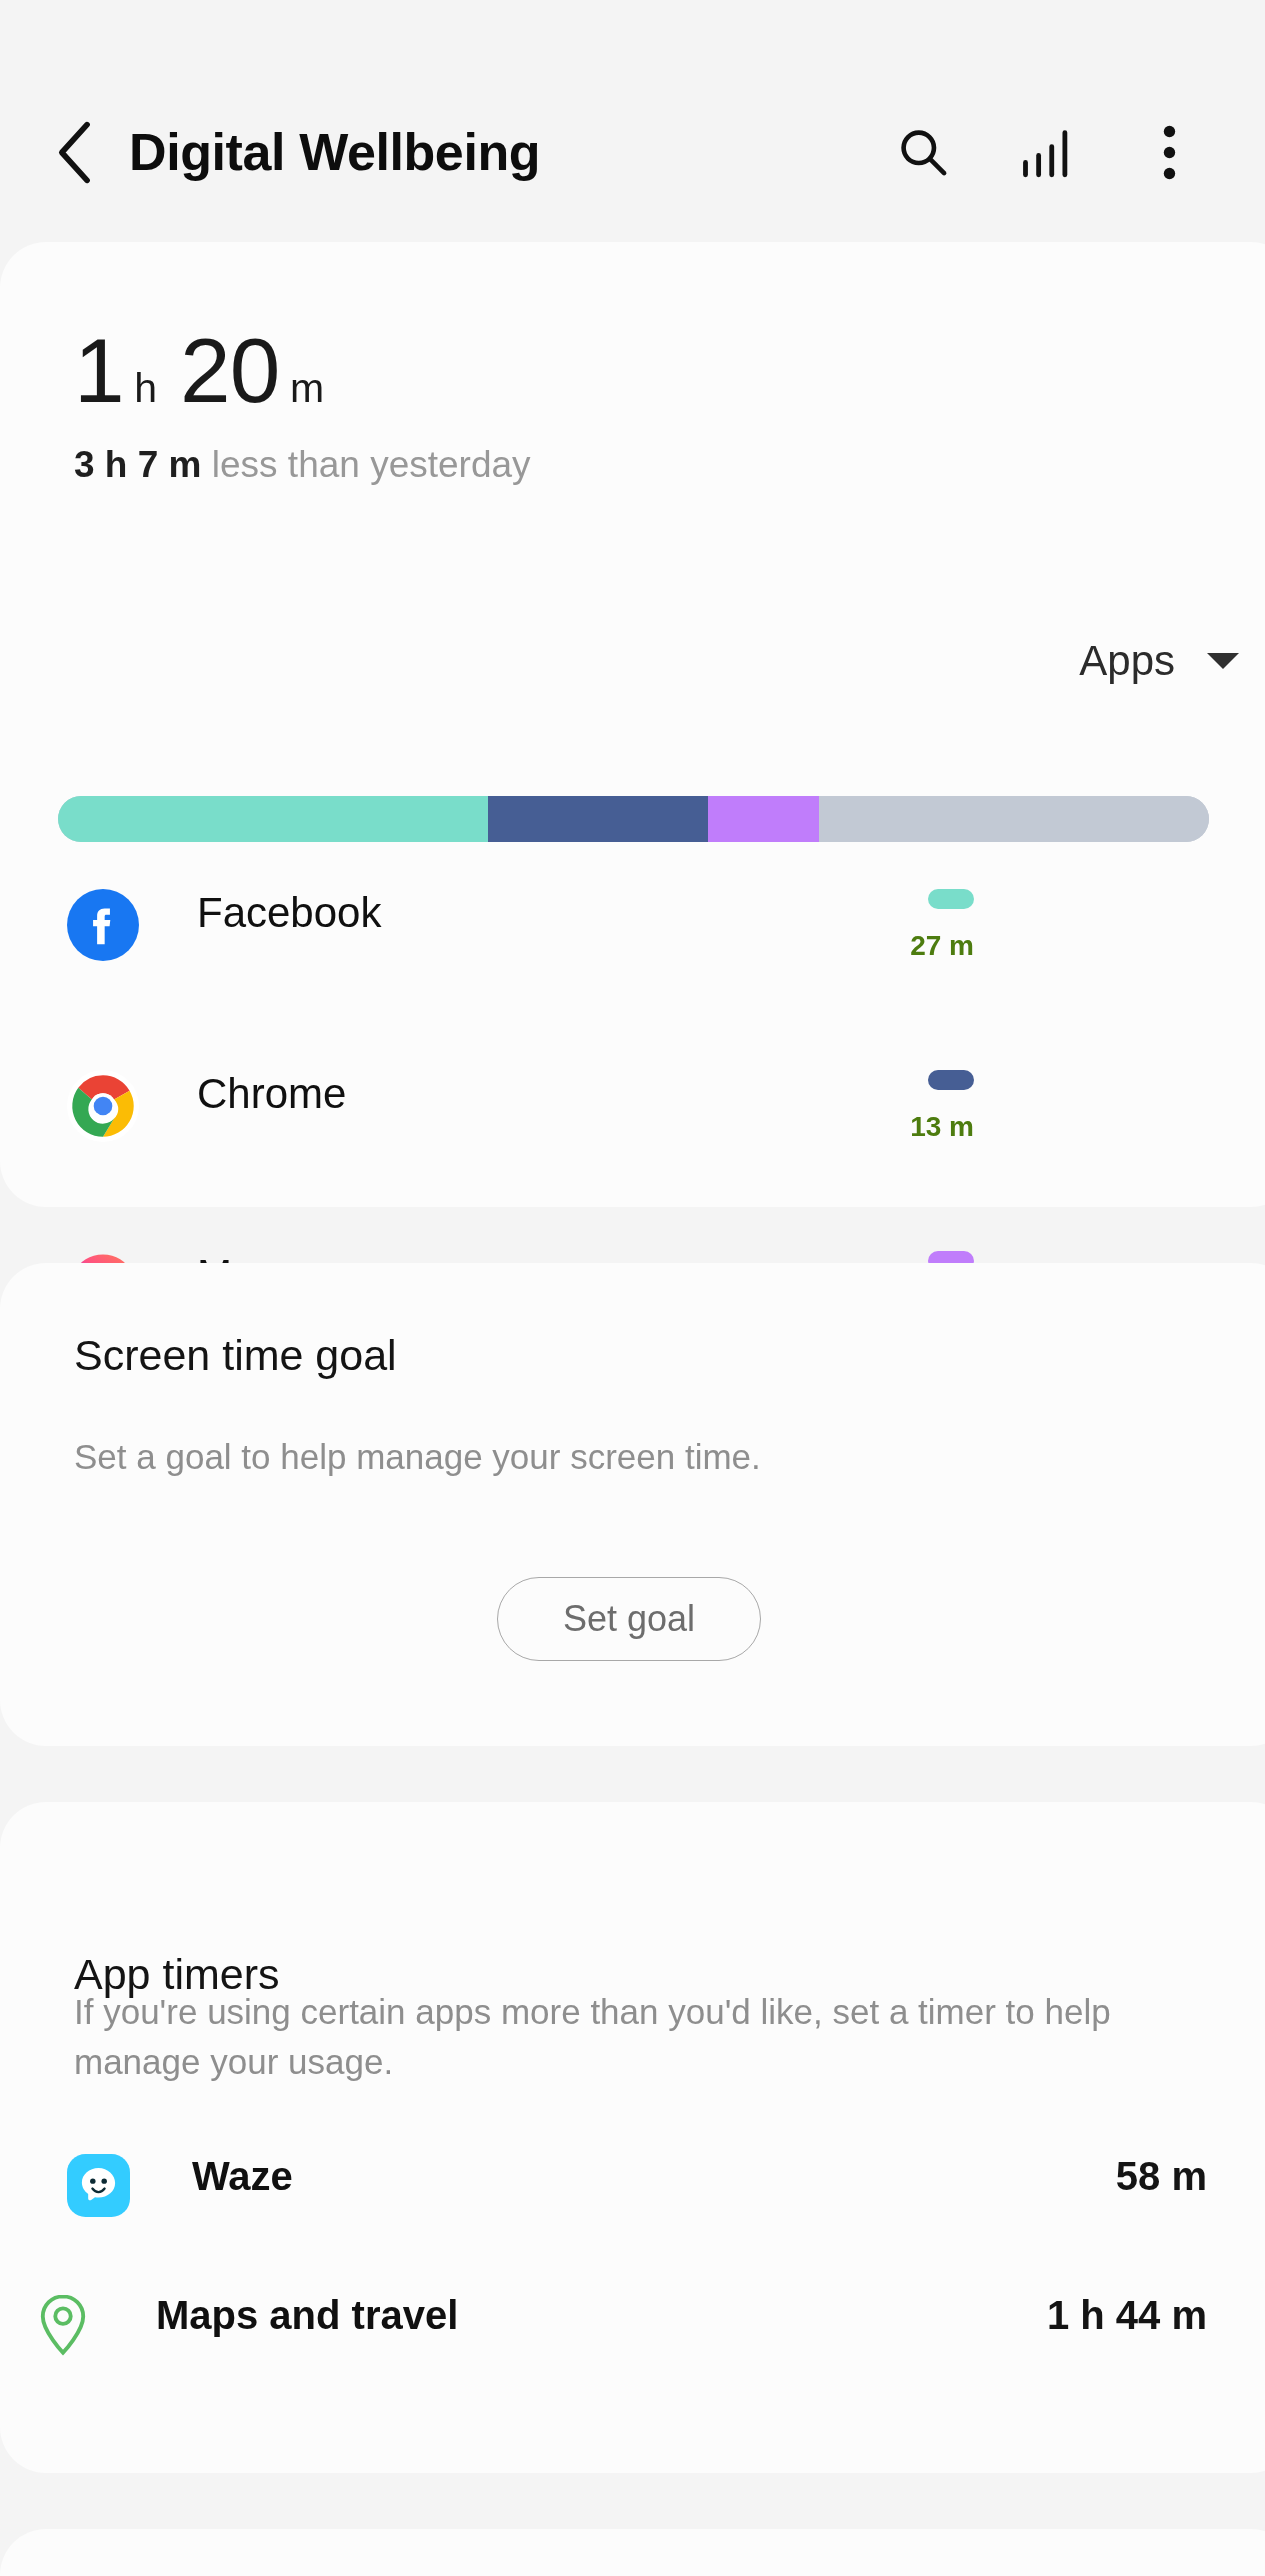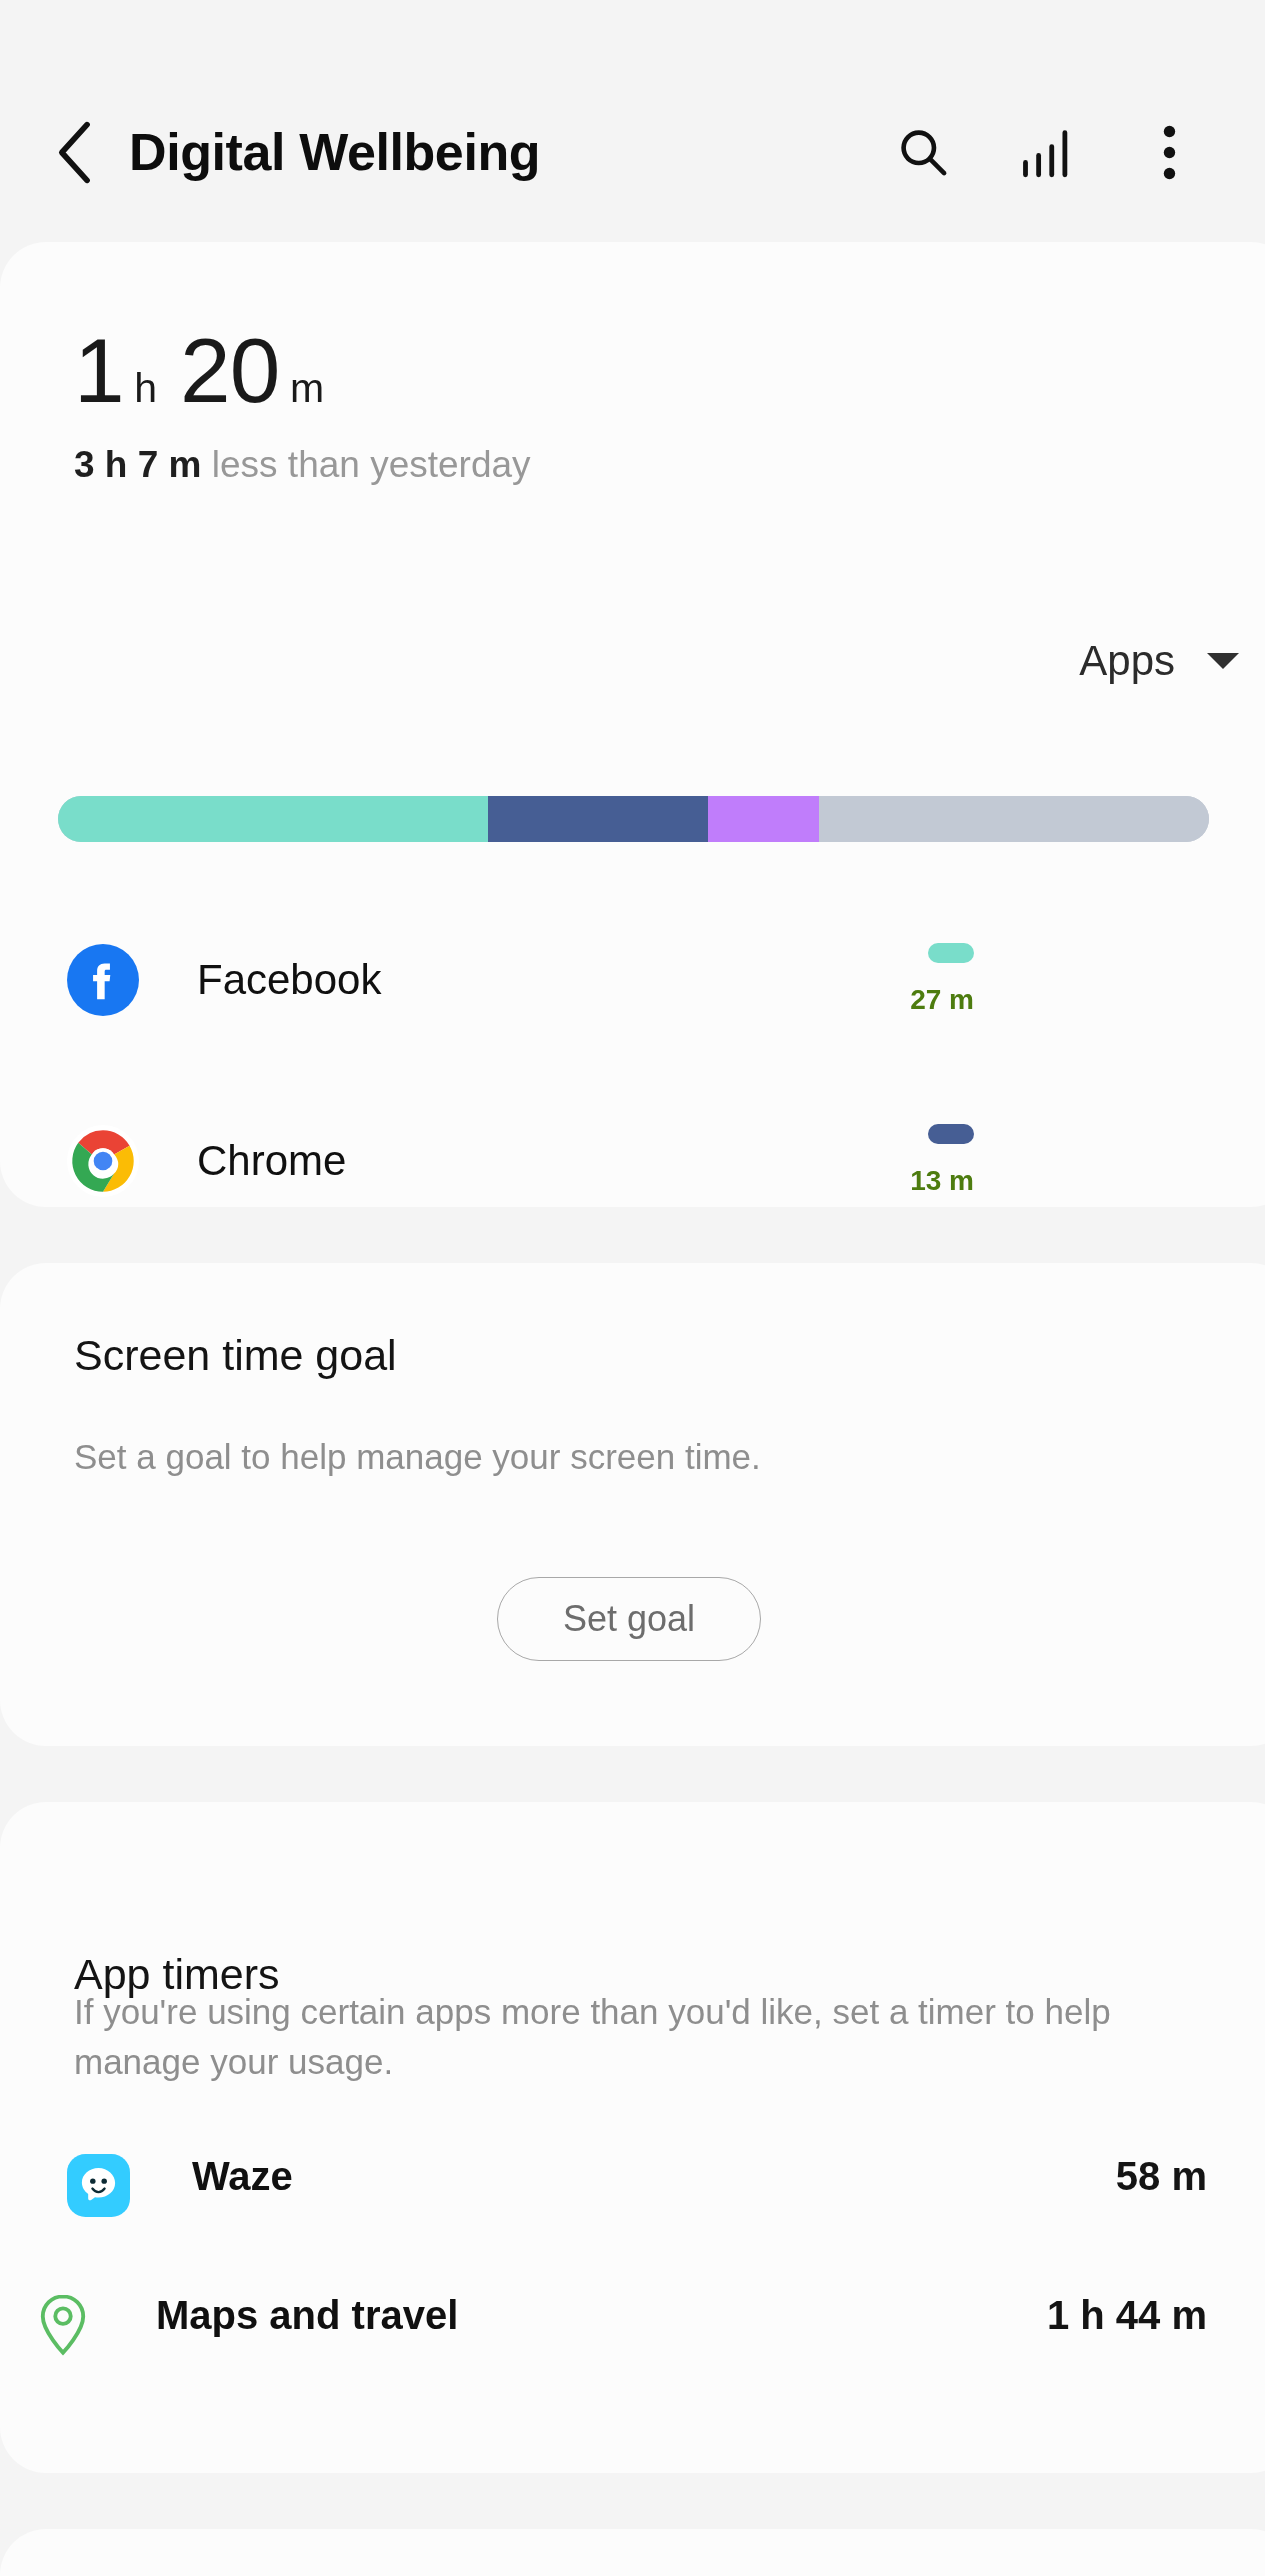--- a/index.html
+++ b/index.html
@@ -148,21 +148,21 @@
   }
   .segbar span { display: block; height: 100%; }
 
   
   .usage-row {
     position: absolute;
     left: 0;
     width: 1032px;
     height: 181px;
     display: flex;
-    align-items: center;
+    align-items: flex-start;
     padding: 0 58px 0 67px;
   }
   #usage-row-0 { top: 647px; }
   #usage-row-1 { top: 828px; }
   #usage-row-2 { top: 1009px; }
 
   .app-icon {
     width: 72px; height: 72px;
     flex: 0 0 auto;
     display: flex; align-items: center; justify-content: center;

